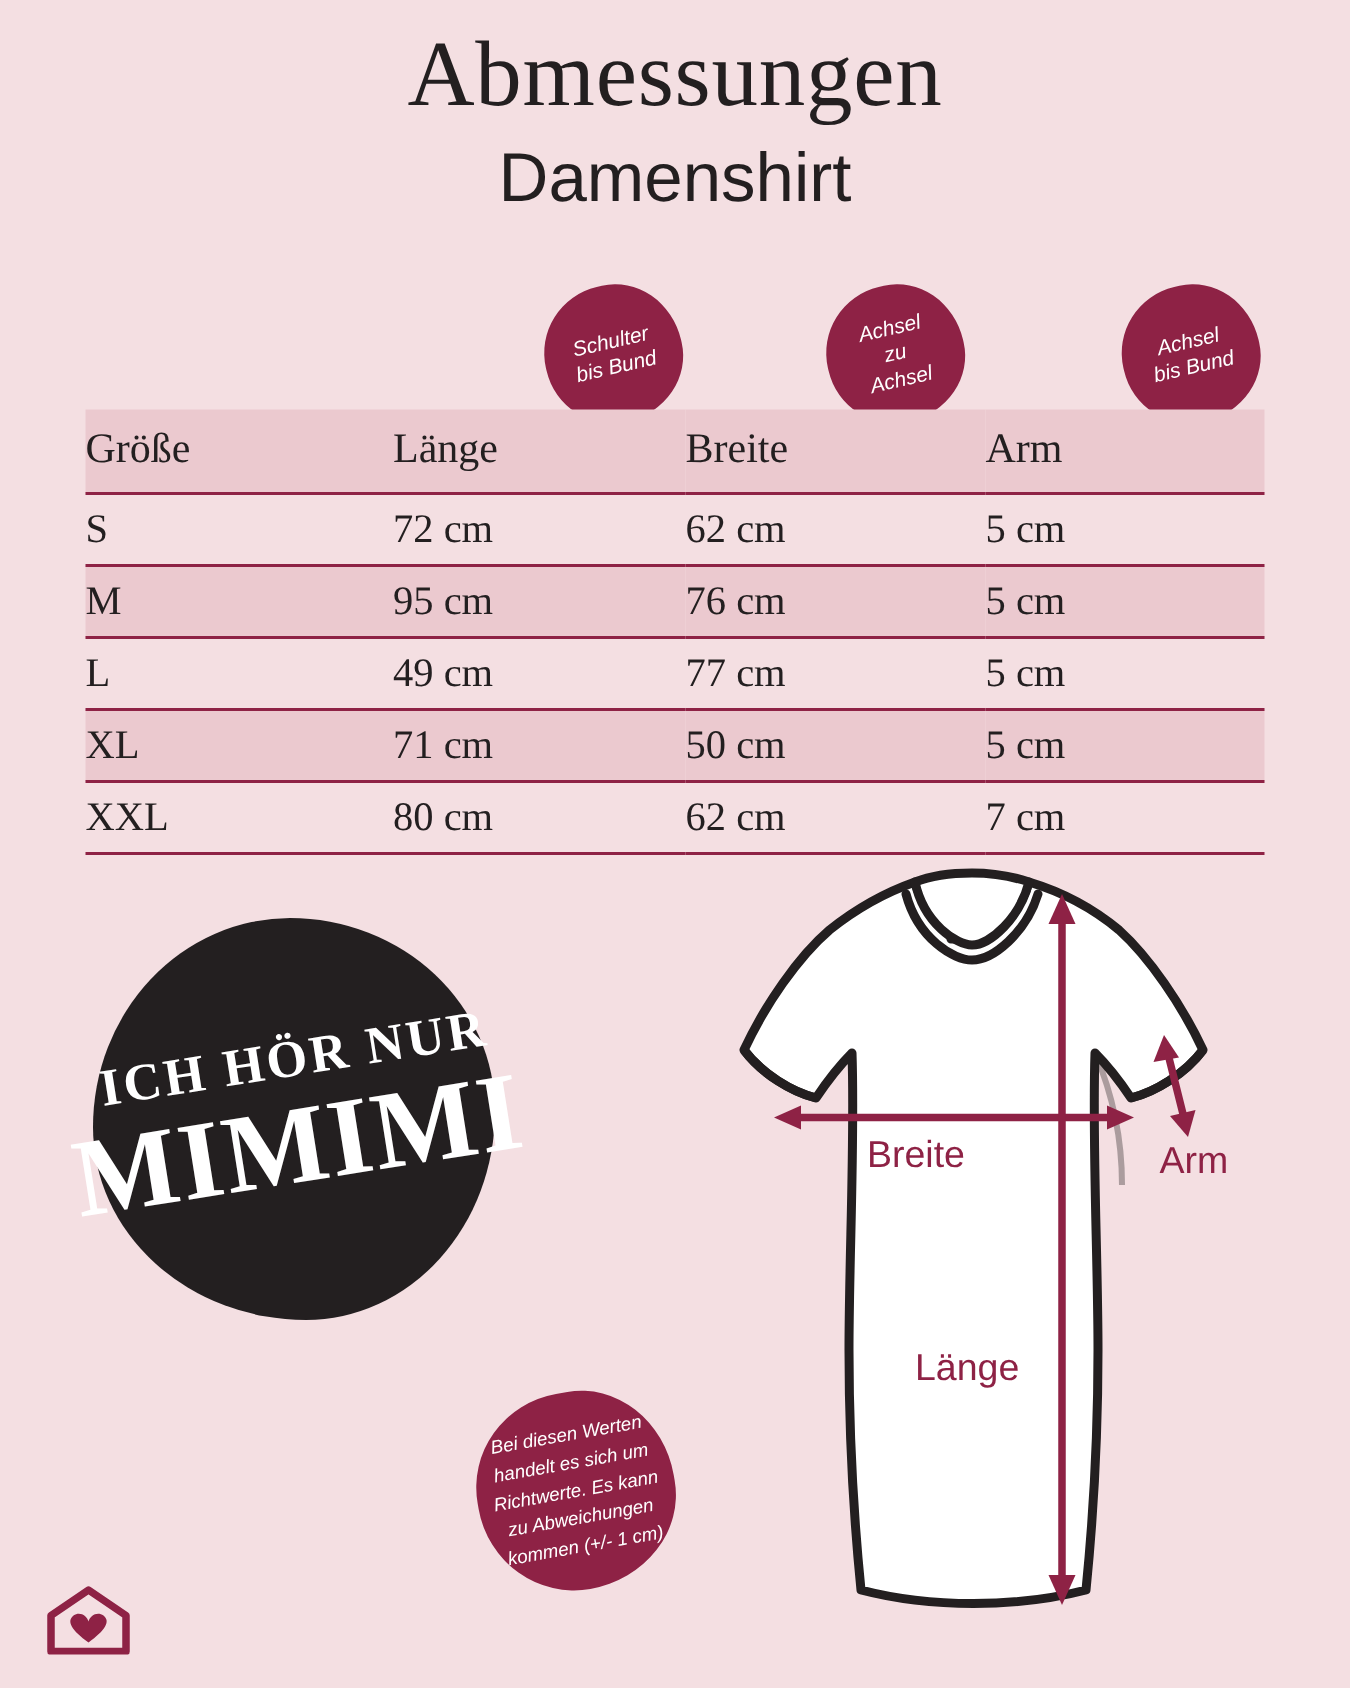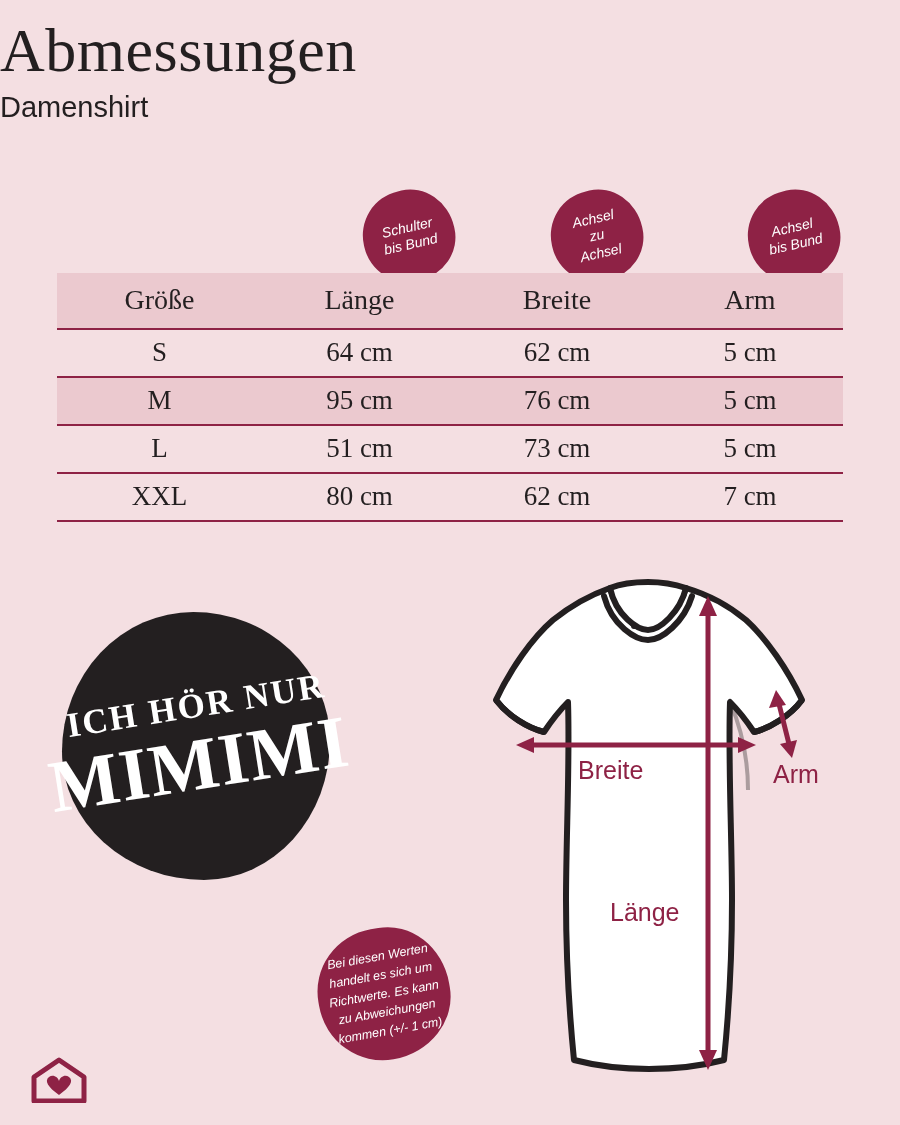--- a/index.html
+++ b/index.html
@@ -10,34 +10,35 @@
     width: 900px;
     height: 1125px;
     background: #f4dfe2;
     font-family: "Liberation Sans", sans-serif;
     position: relative;
     overflow: hidden;
   }
 
   
   .header {
+    text-align: center;
     padding-top: 18px;
   }
   .title {
     font-family: "Liberation Serif", serif;
     font-size: 62px;
     color: #231f20;
     letter-spacing: 0.5px;
     line-height: 1.05;
     margin: 0;
     font-weight: 400;
   }
   .subtitle {
     font-family: "Liberation Sans", sans-serif;
-    font-size: 29px;
+    font-size: 46px;
     color: #231f20;
     margin: 8px 0 0 0;
     font-weight: 400;
   }
 
   
   .badges {
     position: absolute;
     top: 190px;
     left: 0;
@@ -73,21 +74,21 @@
     top: 273px;
     left: 57px;
     width: 786px;
   }
   table {
     border-collapse: collapse;
     width: 100%;
     table-layout: fixed;
   }
   th, td {
-    text-align: center;
+    text-align: left;
     font-family: "Liberation Serif", serif;
     color: #231f20;
     border-bottom: 2px solid #8e2245;
   }
   thead th {
     font-size: 28px;
     padding: 11px 0 12px 0;
     background: #ebc9cf;
     font-weight: 400;
   }
@@ -233,34 +234,40 @@
       <tr>
         <th>Größe</th>
         <th>Länge</th>
         <th>Breite</th>
         <th>Arm</th>
       </tr>
     </thead>
     <tbody>
       <tr>
         <td>S</td>
-        <td>64 cm</td>
+        <td>72 cm</td>
         <td>62 cm</td>
         <td>5 cm</td>
       </tr>
       <tr class="alt">
         <td>M</td>
         <td>95 cm</td>
         <td>76 cm</td>
         <td>5 cm</td>
       </tr>
       <tr>
         <td>L</td>
-        <td>51 cm</td>
-        <td>73 cm</td>
+        <td>49 cm</td>
+        <td>77 cm</td>
+        <td>5 cm</td>
+      </tr>
+      <tr class="alt">
+        <td>XL</td>
+        <td>71 cm</td>
+        <td>50 cm</td>
         <td>5 cm</td>
       </tr>
       <tr>
         <td>XXL</td>
         <td>80 cm</td>
         <td>62 cm</td>
         <td>7 cm</td>
       </tr>
     </tbody>
   </table>

